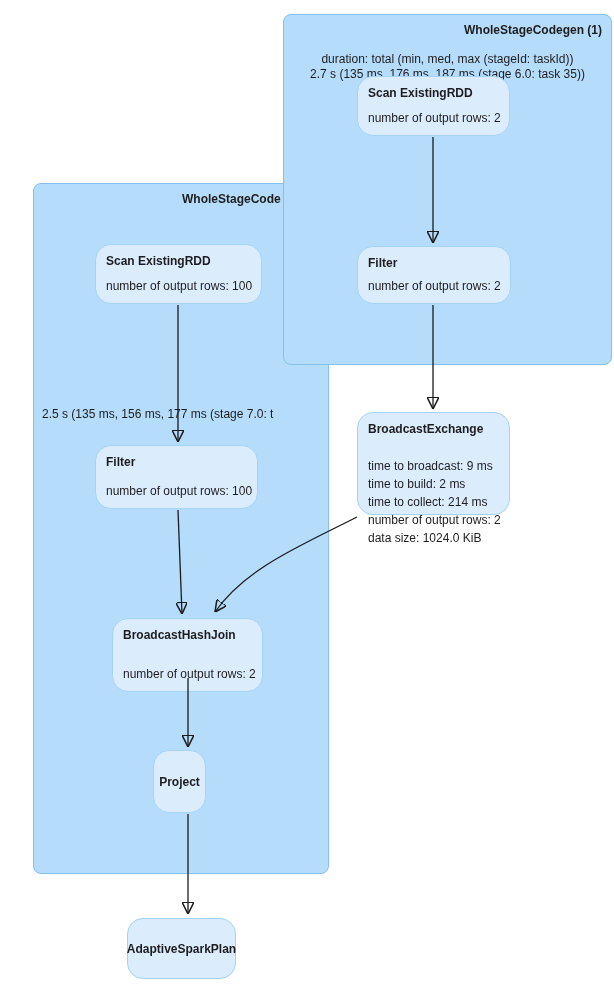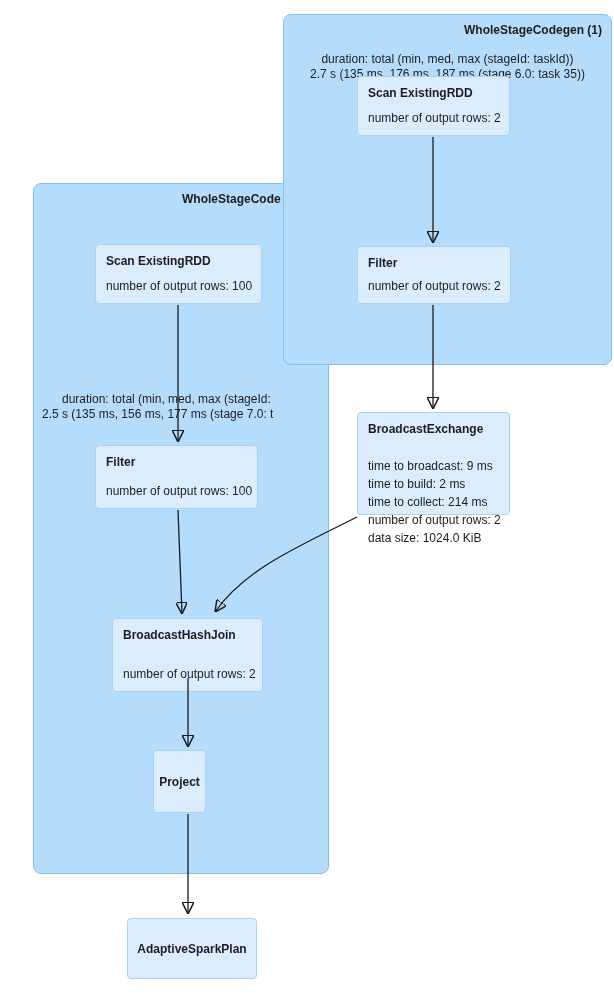--- a/index.html
+++ b/index.html
@@ -14,46 +14,45 @@
   .cluster-left{left:33px;top:183px;width:296px;height:691px;z-index:1;}
   .cluster-right{left:283px;top:14px;width:329px;height:351px;z-index:2;}
   .cluster-title{position:absolute;top:8px;font-weight:bold;white-space:nowrap;}
   .cluster-right .cluster-title{right:9px;}
   .cluster-left .cluster-title{left:148px;}
   .dur{position:absolute;white-space:nowrap;line-height:15px;}
   .cluster-right .dur-block{position:absolute;top:37px;left:0;width:100%;text-align:center;line-height:15px;white-space:nowrap;}
   .cluster-left .dur1{left:28px;top:208px;}
   .cluster-left .dur2{left:8px;top:223px;}
   .node{
-    position:absolute;background:#dbedfd;border:1px solid #a5d3f6;border-radius:4px;
+    position:absolute;background:#dbedfd;border:1px solid #a5d3f6;border-radius:16px;
     box-sizing:border-box;z-index:3;
   }
   .node .ntitle{position:absolute;top:9px;left:10px;font-weight:bold;white-space:nowrap;}
   .node .metric{position:absolute;bottom:10px;left:10px;white-space:nowrap;}
   .node .metrics{position:absolute;top:44px;left:10px;line-height:18px;white-space:nowrap;}
   .node.centered{display:flex;align-items:center;justify-content:center;font-weight:bold;}
   .n-scan-r{left:357px;top:76px;width:153px;height:60px;}
   .n-filter-r{left:357px;top:246px;width:154px;height:58px;}
   .n-bexchange{left:357px;top:412px;width:153px;height:103px;}
   .n-scan-l{left:95px;top:244px;width:167px;height:60px;}
   .n-filter-l{left:95px;top:445px;width:163px;height:64px;}
   .n-bhj{left:112px;top:618px;width:151px;height:74px;}
   .n-project{left:153px;top:750px;width:53px;height:63px;}
-  .n-asp{left:127px;top:918px;width:130px;height:61px;}
+  .n-asp{left:127px;top:918px;width:109px;height:61px;}
   .edges{position:absolute;left:0;top:0;width:614px;height:997px;z-index:4;pointer-events:none;}
   .edges path{fill:none;stroke:#1b1b1d;stroke-width:1.3px;}
 </style>
 </head>
 <body>
 
 <div class="canvas">
 
   <div class="cluster cluster-left">
     <div class="cluster-title">WholeStageCode</div>
-    <div class="dur dur1" style="position:absolute;">duration: total (min, med, max (stageId:</div>
     <div class="dur dur2" style="position:absolute;">2.5 s (135 ms, 156 ms, 177 ms (stage 7.0: t</div>
   </div>
 
   <div class="cluster cluster-right">
     <div class="cluster-title">WholeStageCodegen (1)</div>
     <div class="dur-block">
       <div>duration: total (min, med, max (stageId: taskId))</div>
       <div>2.7 s (135 ms, 176 ms, 187 ms (stage 6.0: task 35))</div>
     </div>
   </div>

